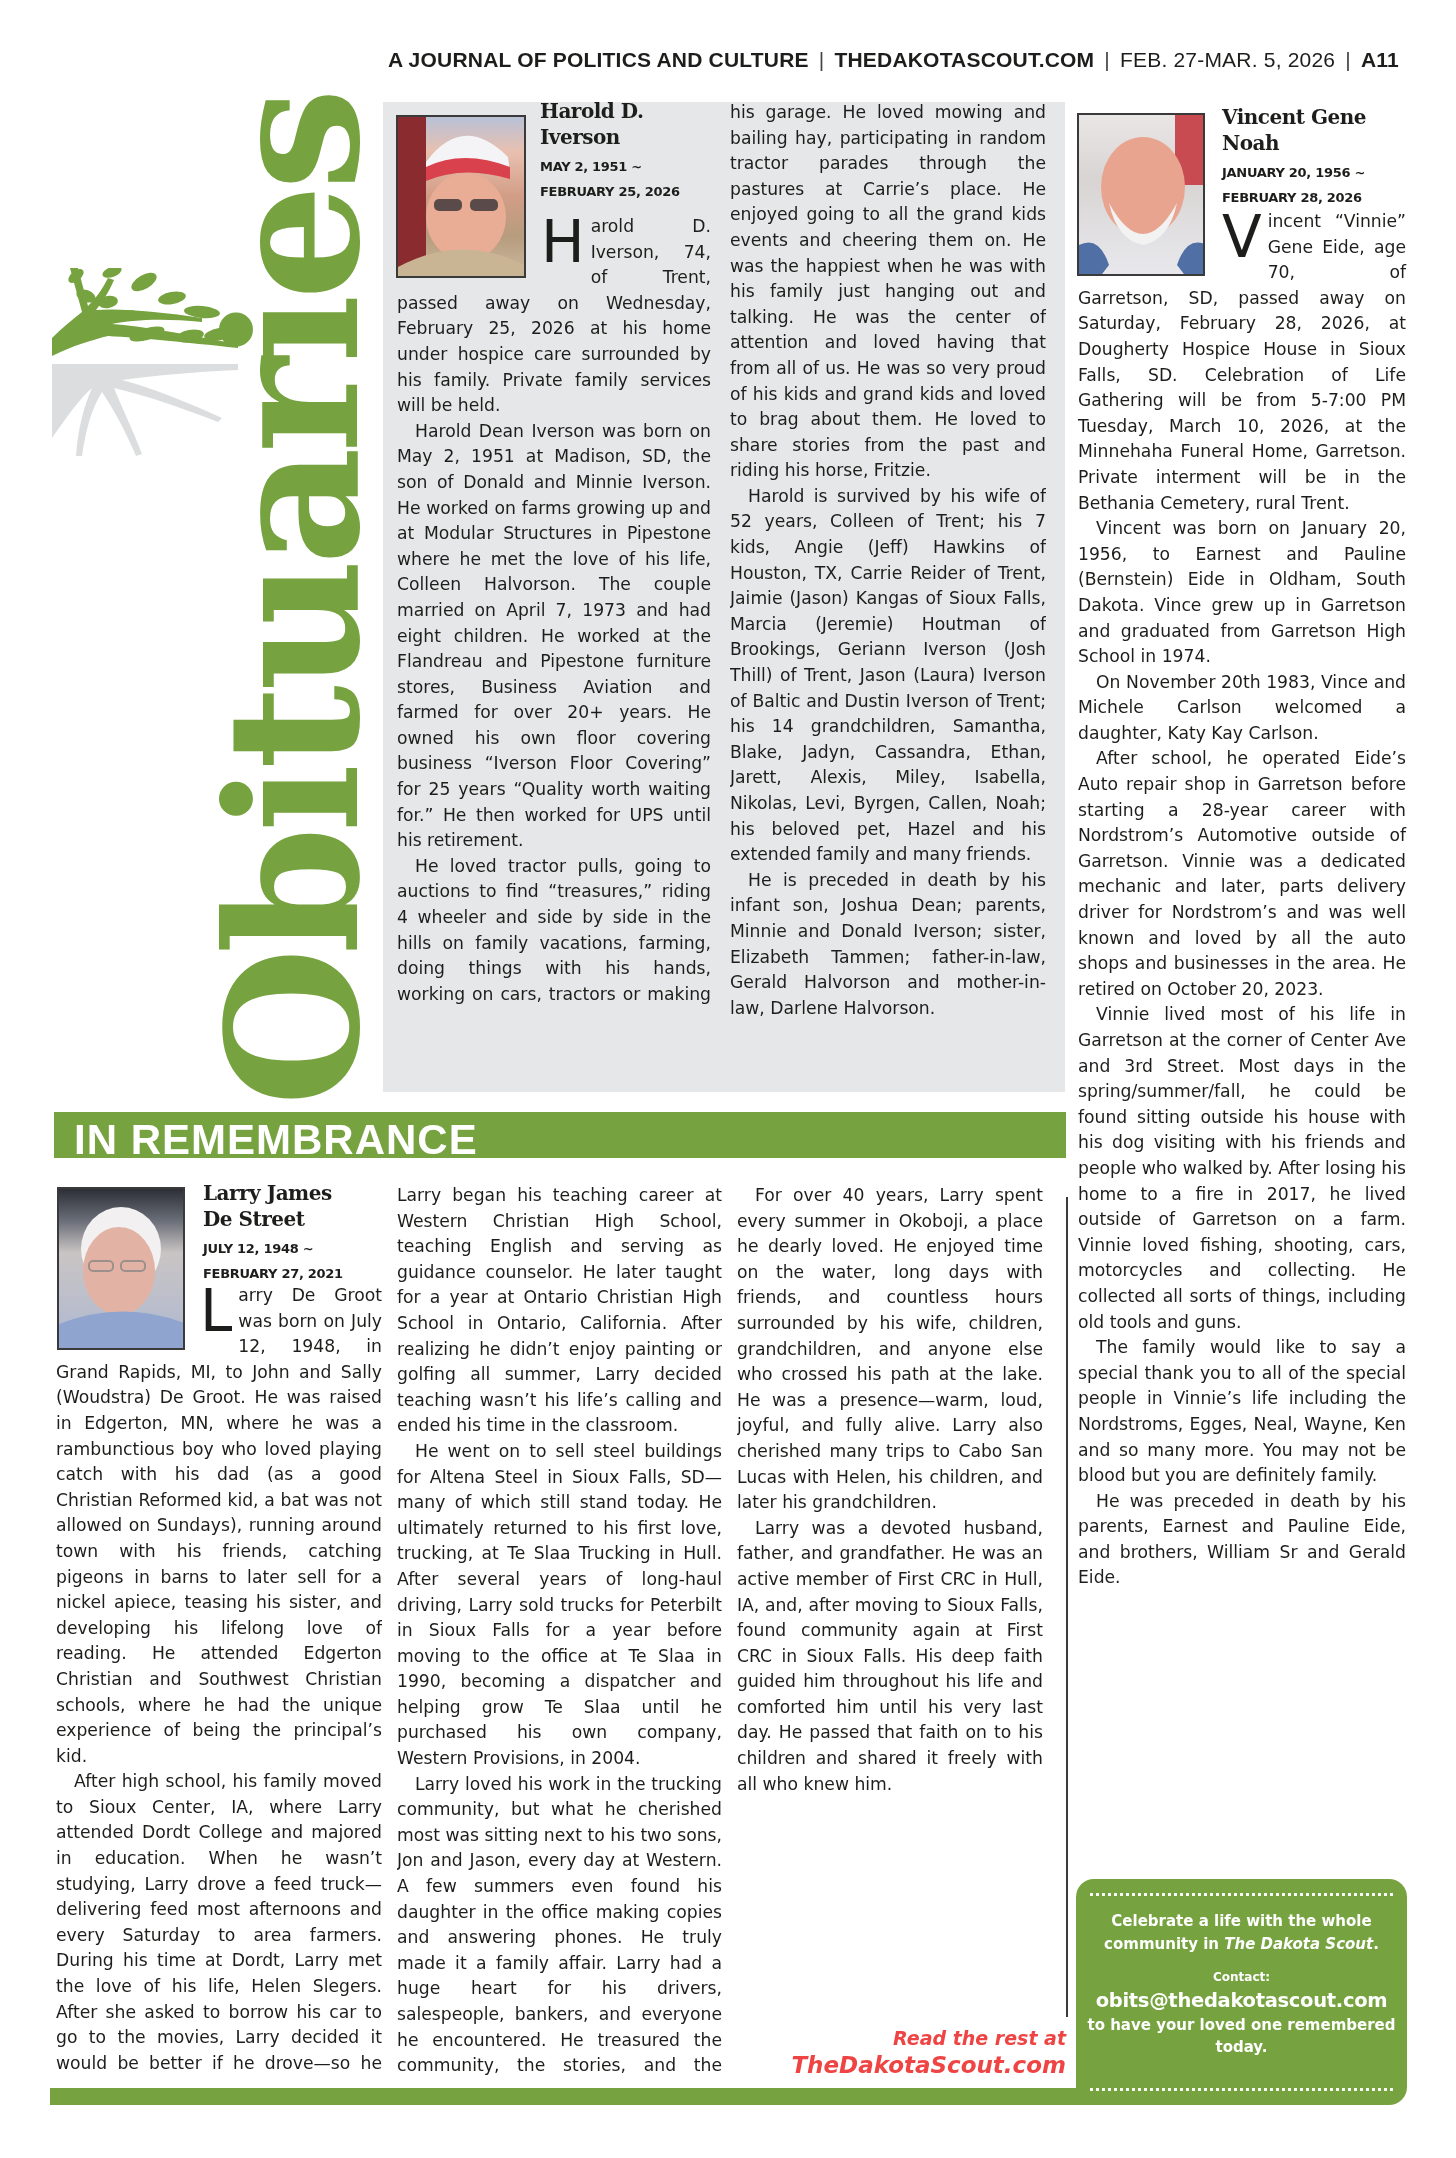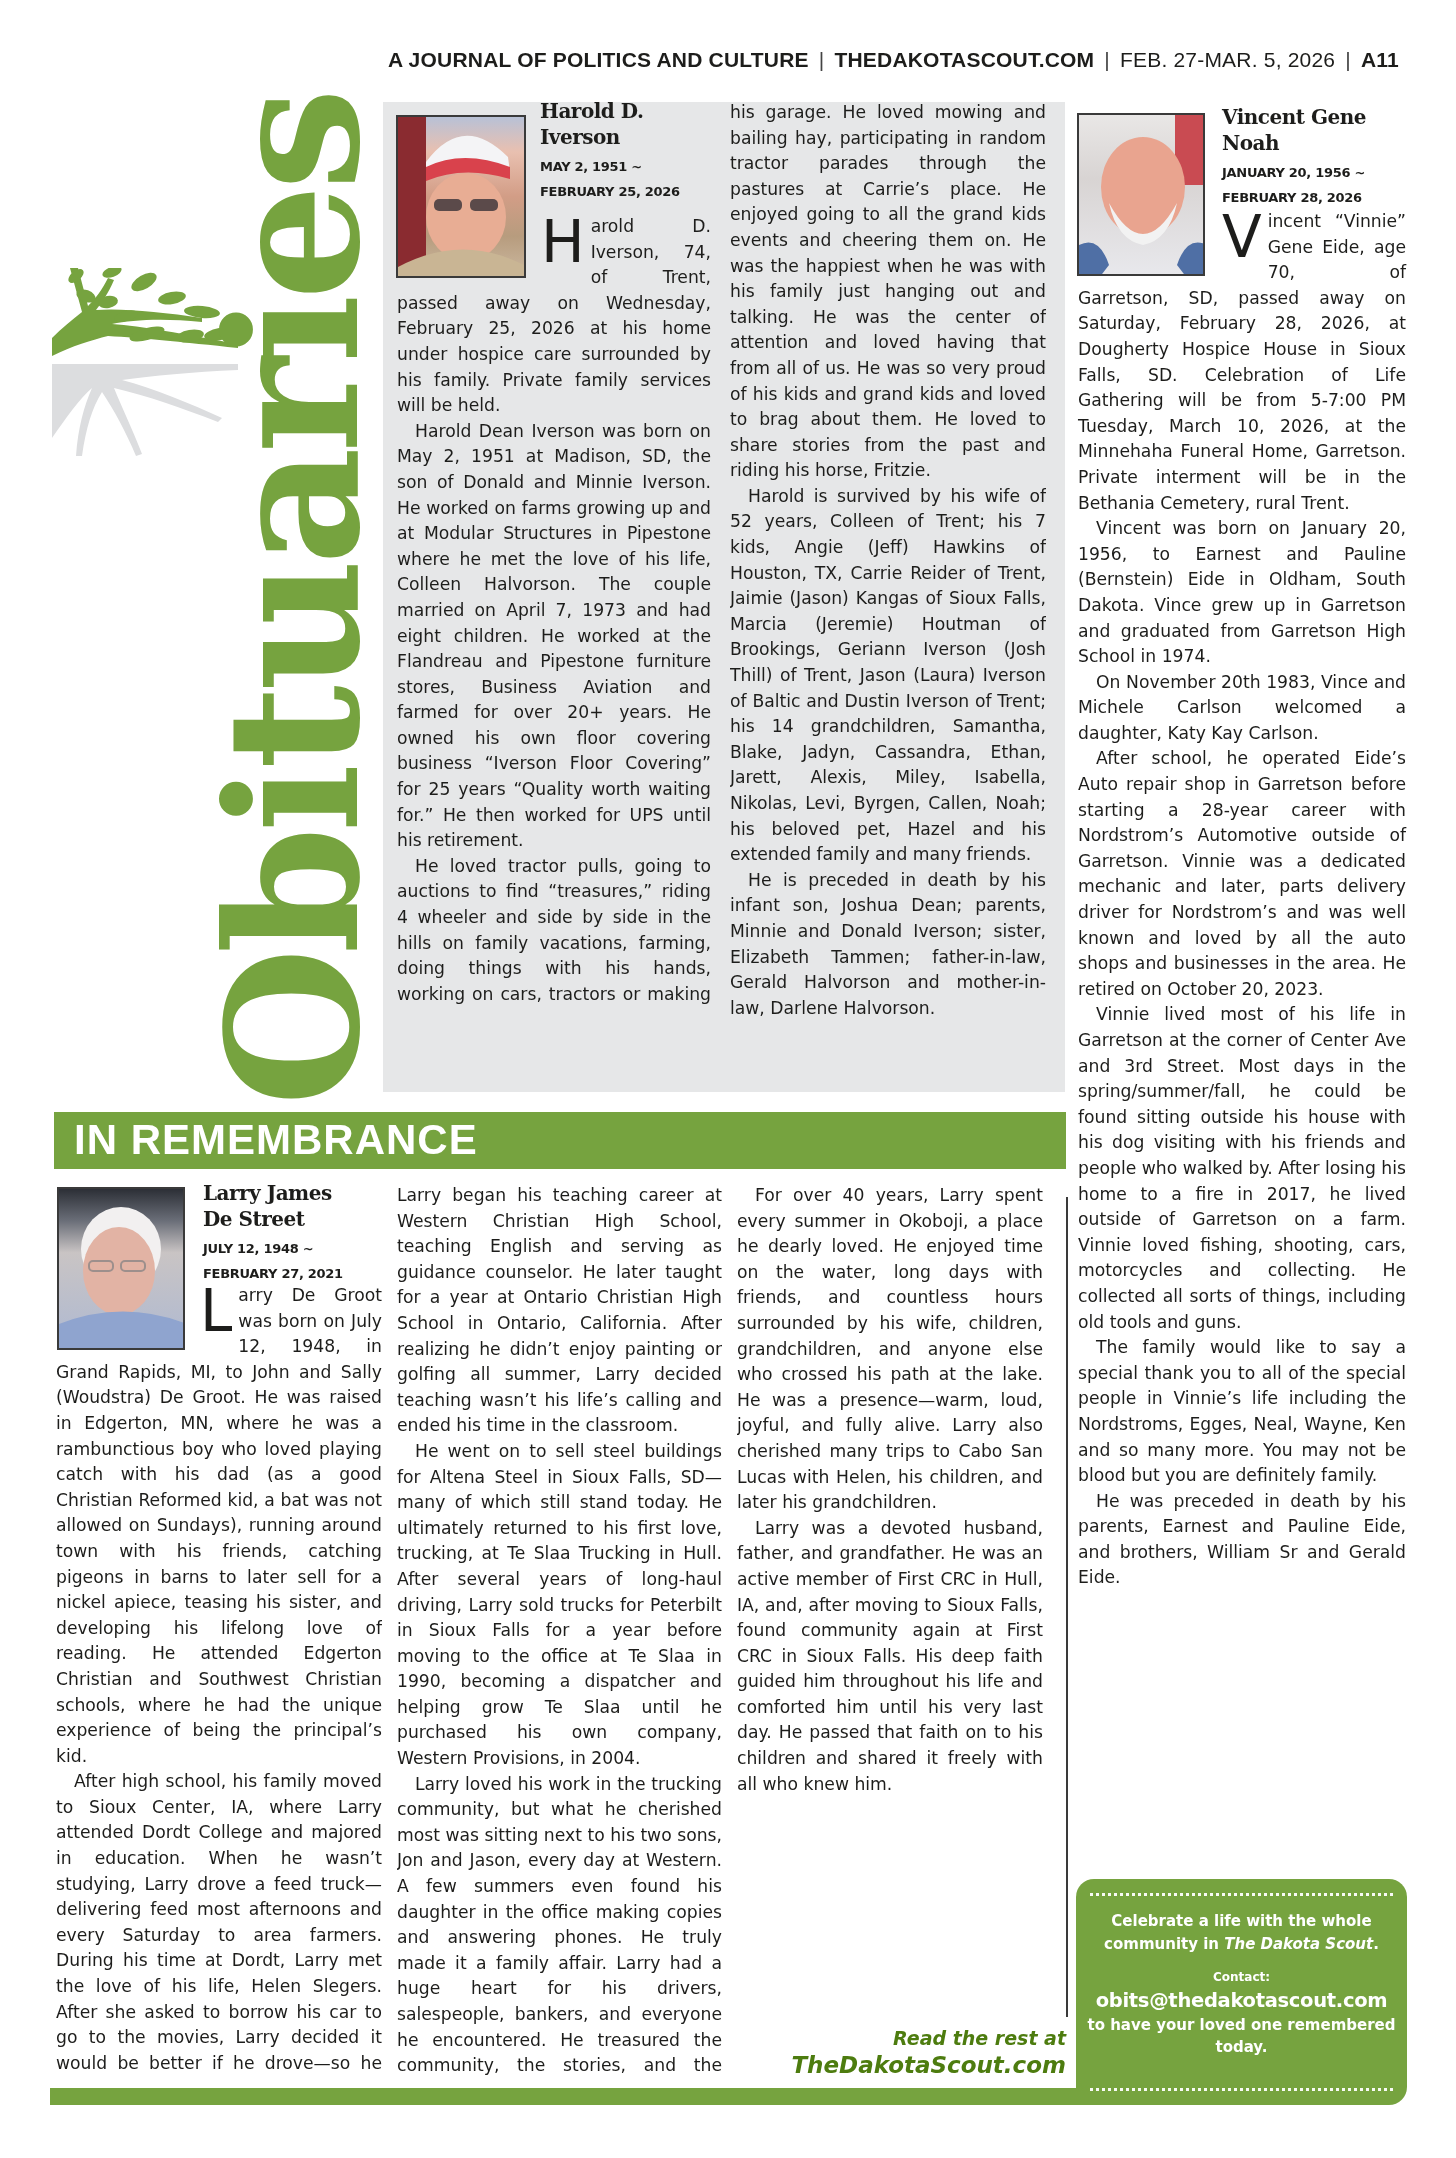--- a/index.html
+++ b/index.html
@@ -53,31 +53,31 @@
   }
   .dropcap {
     float: left; font-family: "DejaVu Sans", sans-serif; font-size: 58px; line-height: 48px;
     margin: 4px 6px 0 0; font-weight: normal;
   }
 
   .head-block { position: absolute; }
 
   
   .remembrance-bar {
-    position: absolute; left: 54px; top: 1112px; width: 1012px; height: 57px; background: #76a33f;
+    position: absolute; left: 54px; top: 1112px; width: 1012px; height: 46px; background: #76a33f;
   }
   .remembrance-bar span {
     position: absolute; left: 20px; top: 4px; color: #fff; font-family: "Liberation Sans", sans-serif;
     font-weight: bold; font-size: 42px; letter-spacing: 1px;
   }
   .vrule { position: absolute; left: 1066px; top: 1197px; width: 2px; height: 820px; background: #3a3a3a; }
 
   .read-more {
     position: absolute; right: 390px; top: 2026px; text-align: right;
-    font-family: "DejaVu Sans", sans-serif; font-weight: bold; font-style: italic; color: #4d7c0f;
+    font-family: "DejaVu Sans", sans-serif; font-weight: bold; font-style: italic; color: #ef4444;
   }
   .read-more .l1 { font-size: 19px; line-height: 24px; }
   .read-more .l2 { font-size: 23px; line-height: 30px; }
 
   .bottom-bar { position: absolute; left: 50px; top: 2088px; width: 1100px; height: 17px; background: #76a33f; }
 
   .promo {
     position: absolute; left: 1076px; top: 1879px; width: 331px; height: 226px;
     background: #76a33f; border-radius: 18px 18px 18px 0; color: #fff; text-align: center;
     font-family: "DejaVu Sans", sans-serif; font-weight: bold;

